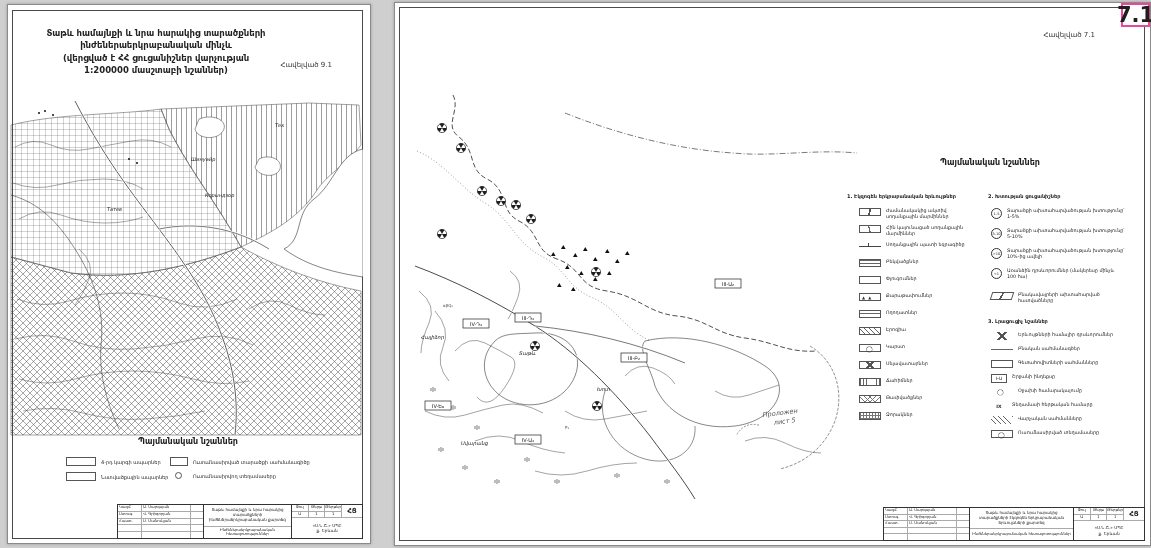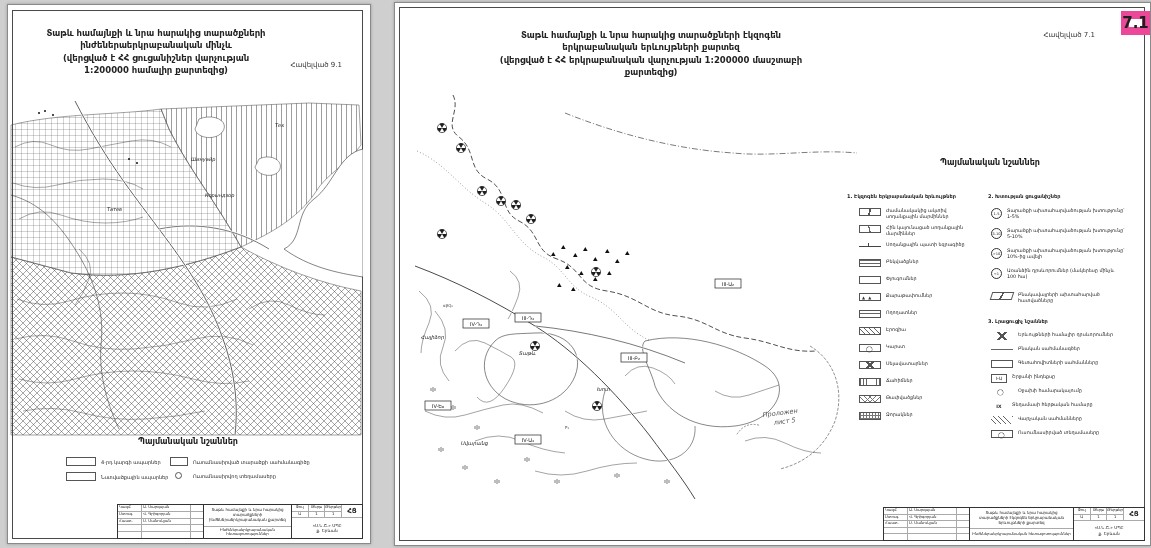--- a/index.html
+++ b/index.html
@@ -8,22 +8,22 @@
           font-family:"DejaVu Sans",sans-serif;color:#1e1e1e;}
   .sheet{position:absolute;background:#fff;border:1px solid #8a8a8a;box-shadow:0 0 3px rgba(0,0,0,.25);}
   .sheet-left{left:7px;top:4px;width:364px;height:540px;}
   .sheet-right{left:394px;top:2px;width:757px;height:544px;}
   .frame{position:absolute;border:1px solid #4a4a4a;pointer-events:none;}
   .fl{left:4px;top:5px;right:7px;bottom:4px;}
   .fr{left:4px;top:4px;right:5px;bottom:4px;}
   .abs{position:absolute;}
   .title-block{position:absolute;text-align:center;font-weight:bold;font-size:8.5px;line-height:1.45;color:#222;}
   .appx{position:absolute;font-size:7px;color:#333;}
-  .corner-no{position:absolute;right:0;top:8px;width:29px;height:24px;border:8px solid #ec4899;background:#fff;
-             display:flex;align-items:center;justify-content:center;font-size:15px;font-weight:bold;}
+  .corner-no{position:absolute;right:0;top:0;width:29px;height:24px;border:2px solid #ec4899;background:#fff;
+             display:flex;align-items:center;justify-content:center;font-size:21px;font-weight:bold;}
   
   .lg-head{position:absolute;font-weight:bold;font-size:8px;text-align:center;}
   .lg-sec{position:absolute;font-size:5px;font-weight:bold;color:#222;white-space:nowrap;}
   .lg-item{position:absolute;display:flex;align-items:flex-start;white-space:nowrap;}
   .lg-lbl{font-size:4.8px;color:#222;line-height:1.25;white-space:normal;width:118px;}
   .sb{width:22px;height:8px;border:1px solid #555;display:inline-block;margin-right:5px;flex:none;background:#fff;position:relative;}
   .p-curve{background:linear-gradient(105deg,transparent 44%,#555 44%,#555 52%,transparent 52%);}
   .p-curve2{background:linear-gradient(75deg,transparent 44%,#666 44%,#666 50%,transparent 50%);}
   .p-line{border:none;border-bottom:1px solid #444;height:5px;}
   .p-line::after{content:"";position:absolute;left:9px;top:1px;width:1px;height:4px;background:#444;}
@@ -75,23 +75,23 @@
 
 <div class="canvas">
 
   <div class="sheet sheet-left">
     <div class="frame fl"></div>
 
     <div class="title-block" style="left:18px;top:22px;width:260px;">
       <div>Տաթև համայնքի և նրա հարակից տարածքների</div>
       <div>ինժեներաերկրաբանական մինչև</div>
       <div>(վերցված է ՀՀ ցուցանիշներ վարչության</div>
-      <div>1:200000 համալիր քարտեզից)</div>
-    </div>
-    <div class="appx" style="right:28px;top:56px;margin-left:13px;">Հավելված 9.1</div>
+      <div>1:200000 մասշտաբի նշաններ)</div>
+    </div>
+    <div class="appx" style="right:38px;top:56px;margin-left:13px;">Հավելված 9.1</div>
 
     <svg class="abs" style="left:1px;top:94px;" width="354" height="338" viewBox="0 0 354 338">
       <defs>
         <pattern id="gridP" width="6" height="6" patternUnits="userSpaceOnUse">
           <path d="M0 0H6M0 0V6" stroke="#3d3d3d" stroke-width="0.45" fill="none"></path>
         </pattern>
         <pattern id="vertP" width="5" height="5" patternUnits="userSpaceOnUse">
           <path d="M2.5 0V5" stroke="#3d3d3d" stroke-width="0.5" fill="none"></path>
         </pattern>
         <pattern id="diaP" width="7" height="7" patternUnits="userSpaceOnUse">
@@ -212,26 +212,20 @@
           <div>ք. Երևան</div>
         </div>
       </div>
     </div>
   </div>
 
   <div class="sheet sheet-right">
     <div class="frame fr"></div>
     <div class="corner-no">7.1</div>
 
-    <div class="title-block" style="left:56px;top:26px;width:400px;">
-      <div>Տաթև համայնքի և նրա հարակից տարածքների էկզոգեն</div>
-      <div>երկրաբանական երևույթների քարտեզ</div>
-      <div>(վերցված է ՀՀ երկրաբանական վարչության 1:200000 մասշտաբի</div>
-      <div>քարտեզից)</div>
-    </div>
     <div class="appx" style="right:55px;top:28px;">Հավելված 7.1</div>
 
     <svg class="abs" style="left:20px;top:88px;" width="445" height="415" viewBox="0 0 445 415">
       <defs>
         <g id="pw">
           <circle r="4.6" fill="#fff" stroke="#1e1e1e" stroke-width="0.7"></circle>
           <path d="M0 0 L4.6 0 A4.6 4.6 0 0 1 2.3 3.98 Z" fill="#1e1e1e"></path>
           <path d="M0 0 L4.6 0 A4.6 4.6 0 0 1 2.3 3.98 Z" fill="#1e1e1e" transform="rotate(120)"></path>
           <path d="M0 0 L4.6 0 A4.6 4.6 0 0 1 2.3 3.98 Z" fill="#1e1e1e" transform="rotate(240)"></path>
         </g>

